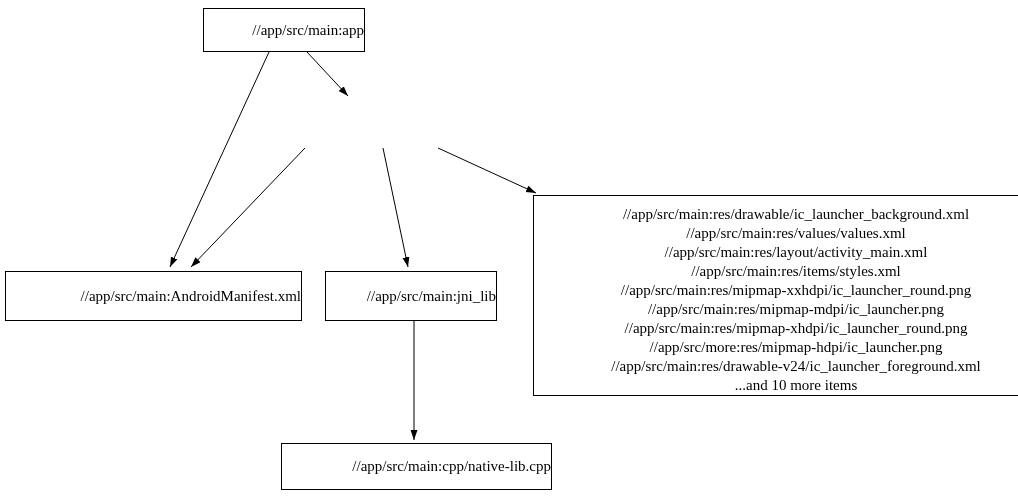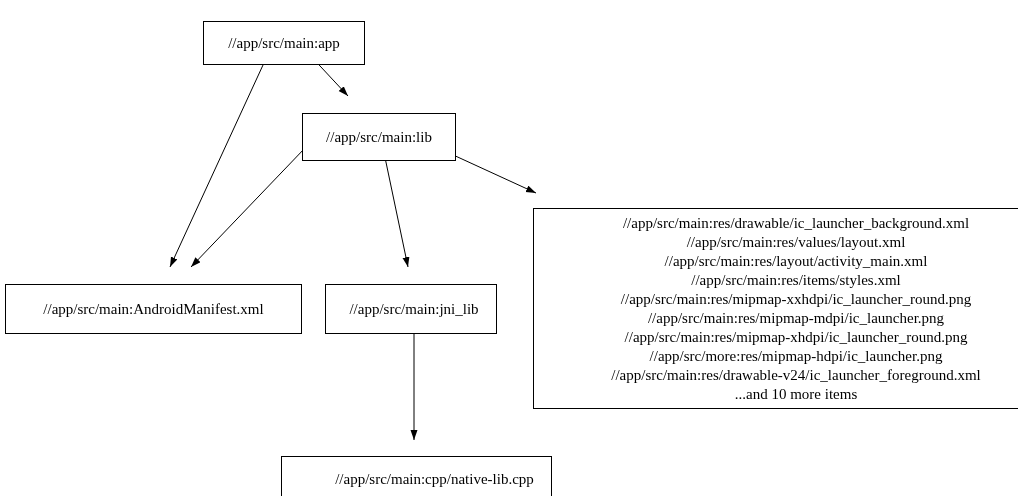--- a/index.html
+++ b/index.html
@@ -23,26 +23,25 @@
     width: 1018px;
     height: 496px;
   }
   .node {
     position: absolute;
     box-sizing: border-box;
     border: 1px solid #000000;
     background: #ffffff;
     display: flex;
     align-items: center;
-    justify-content: center;
+    justify-content: flex-end;
     text-align: center;
     font-size: 15px;
     line-height: 19px;
     white-space: nowrap;
-    margin-top: 13px;
   }
   .node.multi {
     flex-direction: column;
   }
   .edge-line {
     stroke: #000000;
     stroke-width: 1px;
     fill: none;
   }
 </style>
@@ -62,35 +61,32 @@
     <line class="edge-line" x1="305" y1="148" x2="191" y2="267" marker-end="url(#arrow)"></line>
     <line class="edge-line" x1="383" y1="148" x2="408" y2="267" marker-end="url(#arrow)"></line>
     <line class="edge-line" x1="438" y1="148" x2="536" y2="193" marker-end="url(#arrow)"></line>
     <line class="edge-line" x1="414" y1="321" x2="414" y2="440" marker-end="url(#arrow)"></line>
   </svg>
 
   <div class="node" style="left:203px; top:8px; width:162px; height:44px;">
     <span>//app/src/main:app</span>
   </div>
 
-  <div class="node" style="left:302px; top:100px; width:154px; height:48px;">
-    <span>//app/src/main:lib</span>
-  </div>
 
   <div class="node" style="left:5px; top:271px; width:297px; height:50px;">
     <span>//app/src/main:AndroidManifest.xml</span>
   </div>
 
   <div class="node" style="left:325px; top:271px; width:172px; height:50px;padding-left:6px;">
     <span>//app/src/main:jni_lib</span>
   </div>
 
   <div class="node multi" style="left:533px; top:195px; width:526px; height:201px;">
     <span>//app/src/main:res/drawable/ic_launcher_background.xml</span>
-    <span>//app/src/main:res/values/layout.xml</span>
+    <span>//app/src/main:res/values/values.xml</span>
     <span>//app/src/main:res/layout/activity_main.xml</span>
     <span>//app/src/main:res/items/styles.xml</span>
     <span>//app/src/main:res/mipmap-xxhdpi/ic_launcher_round.png</span>
     <span>//app/src/main:res/mipmap-mdpi/ic_launcher.png</span>
     <span>//app/src/main:res/mipmap-xhdpi/ic_launcher_round.png</span>
     <span>//app/src/more:res/mipmap-hdpi/ic_launcher.png</span>
     <span>//app/src/main:res/drawable-v24/ic_launcher_foreground.xml</span>
     <span>...and 10 more items</span>
   </div>
 

